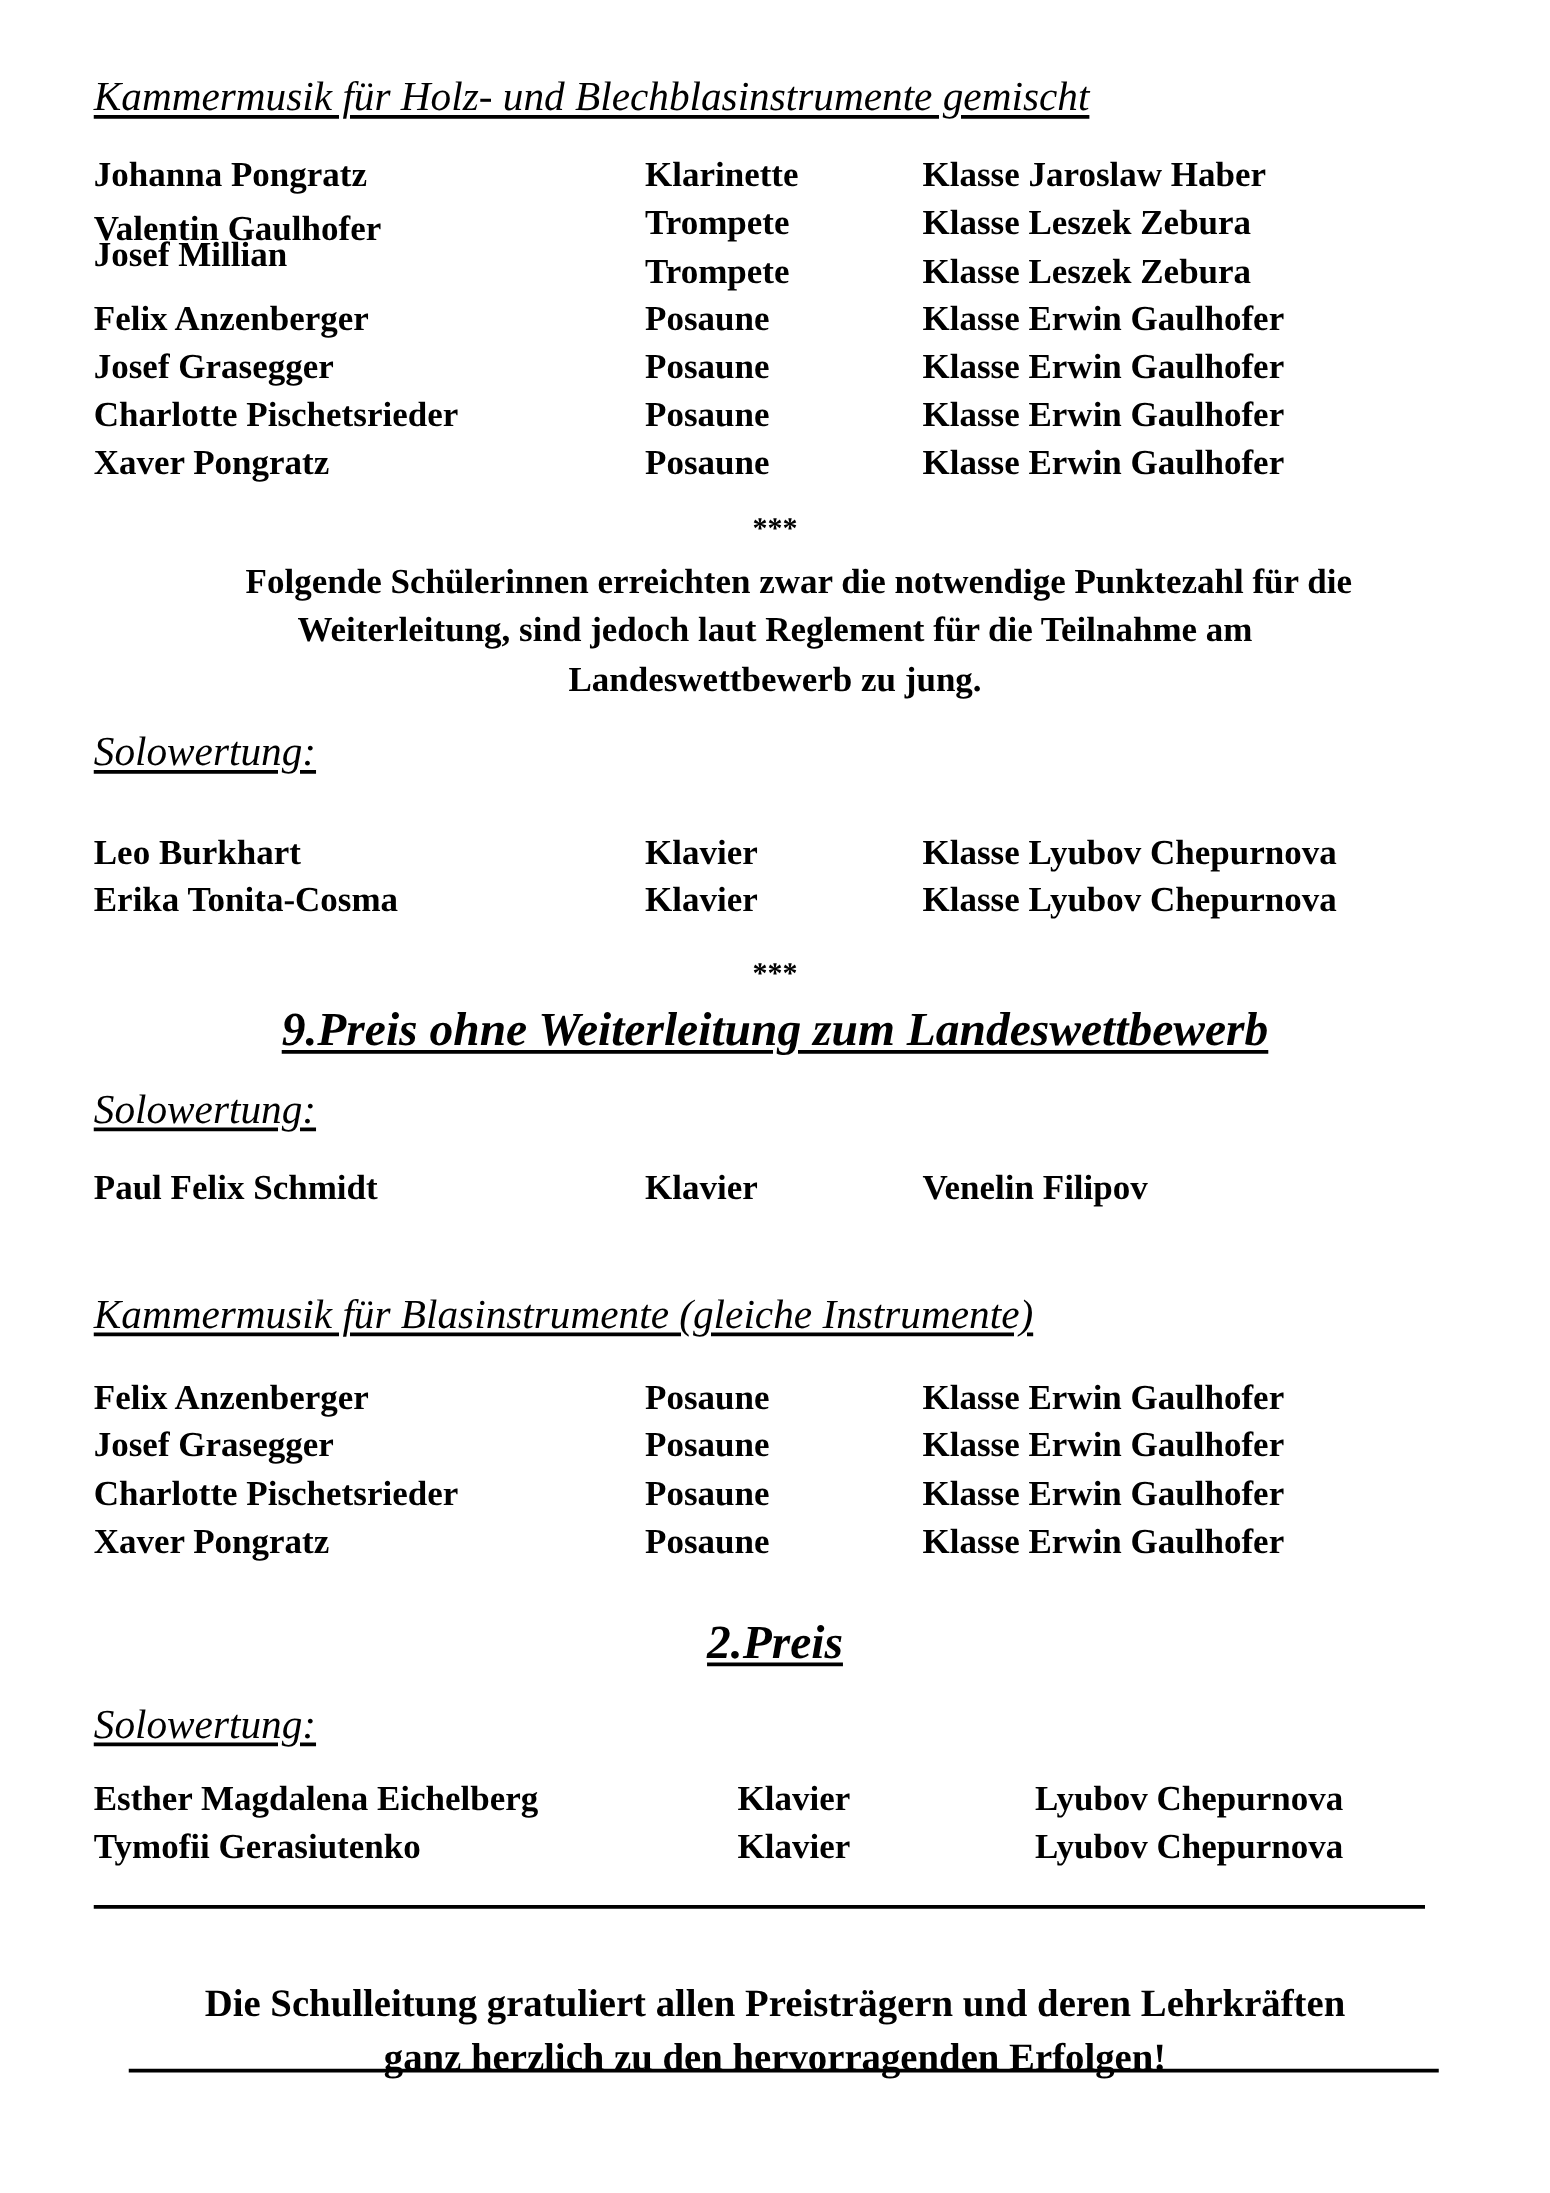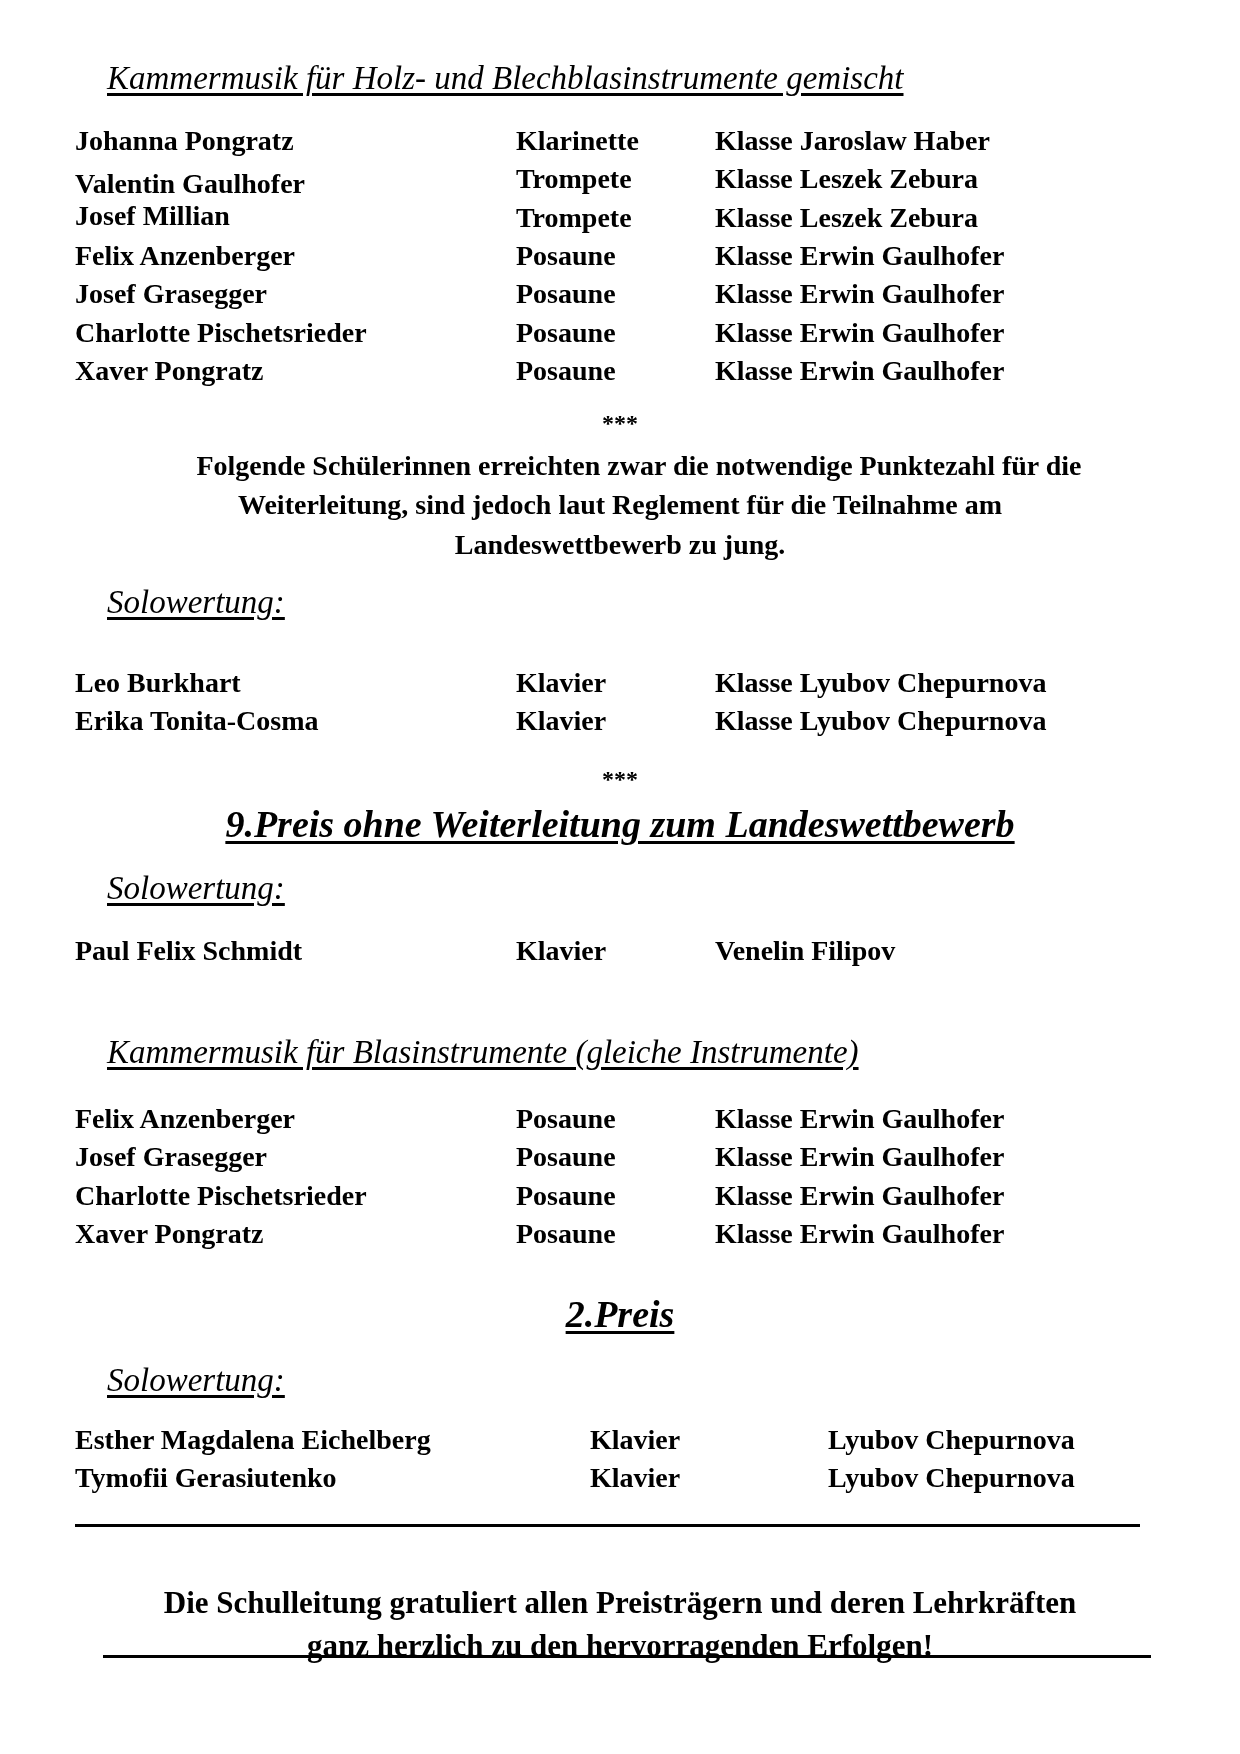--- a/index.html
+++ b/index.html
@@ -1,22 +1,22 @@
 <!DOCTYPE html>
 <html><head>
 <meta charset="utf-8">
 <style>
   html,body{margin:0;padding:0;background:#fff;}
   body{width:1240px;height:1754px;position:relative;overflow:hidden;font-family:"Liberation Serif","DejaVu Serif",serif;color:#000;}
   .abs{position:absolute;white-space:nowrap;}
   .hdr{font-style:italic;text-decoration:underline;text-decoration-thickness:3px;text-underline-offset:4px;}
-  .h-sec{font-size:33px;left:75px;margin-left:32px;}
+  .h-sec{font-size:33px;left:75px;}
   .h-big{font-size:38px;font-weight:bold;left:0;width:1240px;text-align:center;}
   .row{font-size:28px;font-weight:bold;height:38px;line-height:38px;}
-  .c1{left:75px;} .c2{left:516px;} .c3{left:715px;}
+  .c1{left:75px;} .c2{left:516px;} .c3{left:738px;}
   .d1{left:75px;} .d2{left:590px;} .d3{left:828px;text-align:right;}
   .center{left:0;width:1240px;text-align:center;}
   .stars{font-size:24px;font-weight:bold;}
   .para{font-size:28px;font-weight:bold;line-height:40px;}
   .final{font-size:31px;font-weight:bold;line-height:44px;margin-top:46px;}
   .rule{position:absolute;height:3px;background:#000;}
 </style>
 </head>
 <body>
 
@@ -26,21 +26,21 @@
       <div class="abs row c1" style="top: 122px;">Johanna Pongratz</div>
       <div class="abs row c2" style="top: 122px;">Klarinette</div>
       <div class="abs row c3" style="top: 122px;">Klasse Jaroslaw Haber</div>
     </div>
     <div>
       <div class="abs row c1" style="top: 165px;">Valentin Gaulhofer</div>
       <div class="abs row c2" style="top: 160.3px;">Trompete</div>
       <div class="abs row c3" style="top: 160.3px;">Klasse Leszek Zebura</div>
     </div>
     <div>
-      <div class="abs row c1" style="top: 197px;">Josef Millian</div>
+      <div class="abs row c1" style="top: 186px;">Josef Millian</div>
       <div class="abs row c2" style="top: 198.6px;">Trompete</div>
       <div class="abs row c3" style="top: 198.6px;">Klasse Leszek Zebura</div>
     </div>
     <div>
       <div class="abs row c1" style="top: 236.9px;">Felix Anzenberger</div>
       <div class="abs row c2" style="top: 236.9px;">Posaune</div>
       <div class="abs row c3" style="top: 236.9px;">Klasse Erwin Gaulhofer</div>
     </div>
     <div>
       <div class="abs row c1" style="top: 275.2px;">Josef Grasegger</div>

